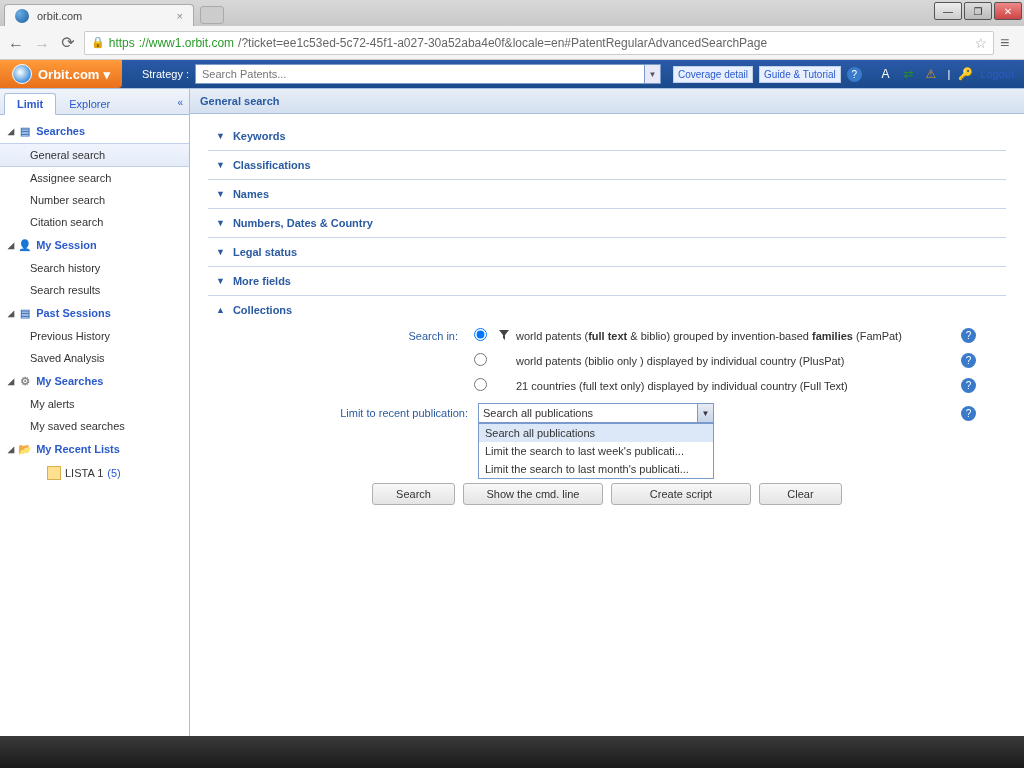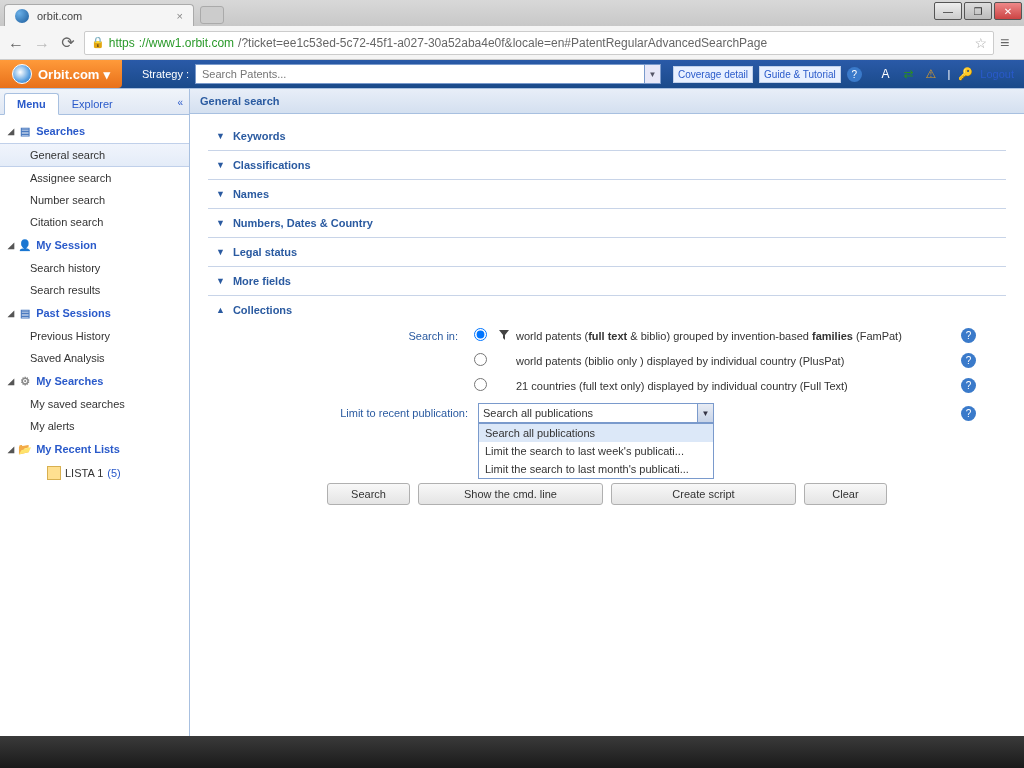--- a/index.html
+++ b/index.html
@@ -74,21 +74,21 @@
 .help-q { width: 15px; height: 15px; background: #3a7aca; color: #fff; border-radius: 50%; display: inline-flex; align-items: center; justify-content: center; font-size: 10px; margin-left: 10px; cursor: pointer; position: absolute; right: 30px; }
 .rel-row { position: relative; }
 .pub-select { position: relative; display: inline-block; }
 .sel-box { width: 220px; height: 20px; border: 1px solid #7a9acc; background: #fff; display: flex; align-items: center; padding: 0 4px; font-size: 11px; color: #333; }
 .sel-btn { width: 16px; height: 20px; background: linear-gradient(#e8ecf4, #c8d4e8); border: 1px solid #7a9acc; border-left: none; display: inline-flex; align-items: center; justify-content: center; font-size: 8px; color: #334; cursor: pointer; }
 .dropdown-list { position: absolute; top: 20px; left: 0; width: 236px; background: #fff; border: 1px solid #7a9acc; z-index: 50; }
 .dd-item { padding: 3px 6px; font-size: 11px; color: #333; cursor: pointer; white-space: nowrap; overflow: hidden; text-overflow: ellipsis; }
 .dd-item.sel { background: #dce8f8; }
 .btn-row { display: flex; justify-content: center; gap: 8px; margin-top: 60px; }
 .act-btn { width: 83px; height: 22px; background: linear-gradient(#f8f8f8, #e4e4e4); border: 1px solid #b0b0b0; border-radius: 3px; font-size: 11px; color: #333; cursor: pointer; }
-.act-btn.wide { width: 185px; }
+.act-btn.wide { width: 140px; }
 
 
 .taskbar { position: absolute; bottom: 0; left: 0; right: 0; height: 32px; background: linear-gradient(#3a3a3a, #1a1a1a); }
 
 .funnel { width: 12px; height: 12px; display: inline-block; }
 </style>
 </head>
 <body>
 
 <div class="browser-chrome">
@@ -140,21 +140,21 @@
     <span class="hdr-right-icon" style="color:#e8a020">⚠</span>
     <span class="hdr-sep">|</span>
     <span class="hdr-right-icon" style="color:#e8c040">🔑</span>
     <span class="logout-link">Logout</span>
   </div>
 </div>
 
 <div class="main-layout">
   <div class="sidebar">
     <div class="sidebar-tabs">
-      <div class="sidebar-tab active">Menu</div>
+      <div class="sidebar-tab active">Limit</div>
       <div class="sidebar-tab">Explorer</div>
       <div class="sidebar-collapse">«</div>
     </div>
     <div class="nav-tree">
       <div class="nav-group-hdr">
           <span class="tri">◢</span>
           <span class="grp-icon" style="color:#4a7ac0">▤</span>
           <span>Searches</span>
         </div>
       <div class="nav-item active">General search</div>
@@ -176,22 +176,22 @@
           <span>Past Sessions</span>
         </div>
       <div class="nav-item">Previous History</div>
       <div class="nav-item">Saved Analysis</div>
 
       <div class="nav-group-hdr">
           <span class="tri">◢</span>
           <span class="grp-icon" style="color:#888">⚙</span>
           <span>My Searches</span>
         </div>
+      <div class="nav-item">My alerts</div>
       <div class="nav-item">My saved searches</div>
-      <div class="nav-item">My alerts</div>
 
       <div class="nav-group-hdr">
           <span class="tri">◢</span>
           <span class="grp-icon" style="color:#e8b040">📂</span>
           <span>My Recent Lists</span>
         </div>
       <div class="nav-item recent">
         <span class="li-icon"></span>
         <span>LISTA 1</span>
         <span class="count">(5)</span>

